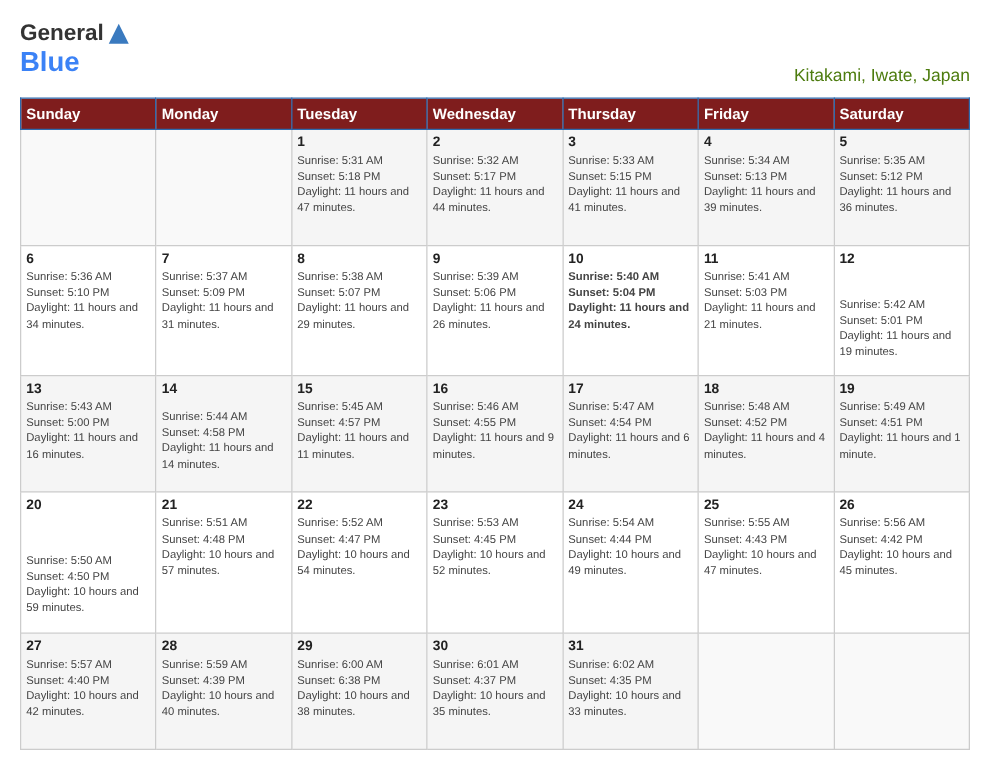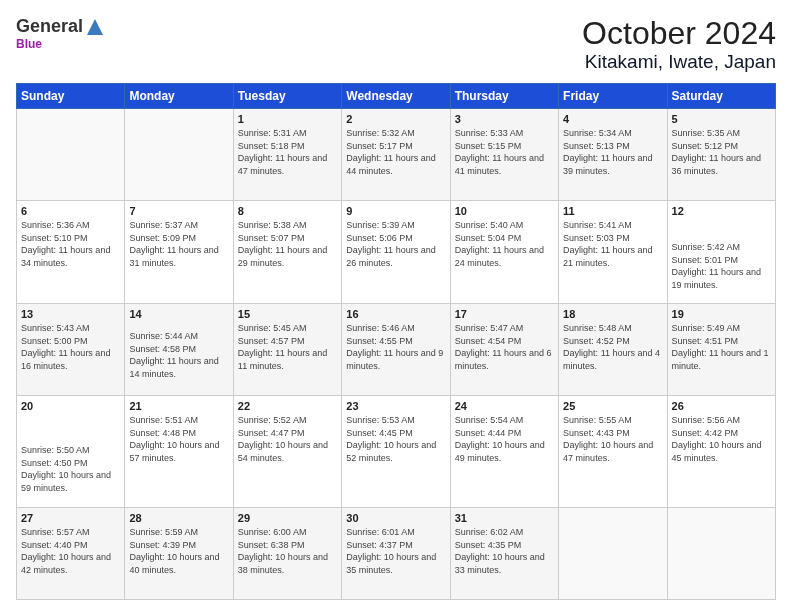--- a/index.html
+++ b/index.html
@@ -31,51 +31,52 @@
     .logo-text {
       display: flex;
       align-items: center;
     }
     .logo-general {
       font-size: 18px;
       font-weight: bold;
       color: #333;
     }
     .logo-blue {
-      font-size: 12px;
+      font-size: 22px;
       font-weight: bold;
-      color: #a21caf;
+      color: #3b82f6;
     }
     .logo-icon {
       width: 20px;
       height: 20px;
       margin-left: 2px;
     }
     .title-block {
       text-align: right;
     }
     .main-title {
       font-size: 32px;
       font-weight: normal;
       color: #222;
       line-height: 1.1;
     }
     .subtitle {
-      font-size: 19px;
-      color: #0f172a;
+      font-size: 14px;
+      color: #4d7c0f;
+      margin-top: 36px;
     }
     .calendar {
       flex: 1;
       border: 1px solid #ccc;
       border-collapse: collapse;
       width: 100%;
       table-layout: fixed;
     }
     .calendar thead tr th {
-      background-color: #1d4ed8;
+      background-color: #7f1d1d;
       color: #fff;
       font-size: 12px;
       font-weight: bold;
       padding: 5px 4px;
       border: 1px solid #2e6aad;
       text-align: left;
     }
     .calendar tbody tr td {
       border: 1px solid #ccc;
       vertical-align: top;
@@ -114,21 +115,20 @@
     <div class="logo">
       <div class="logo-text">
         <span class="logo-general">General</span>
         <svg class="logo-icon" viewBox="0 0 20 20">
           <polygon points="2,18 10,2 18,18" fill="#3a7abf"></polygon>
         </svg>
       </div>
       <span class="logo-blue">Blue</span>
     </div>
     <div class="title-block">
-      <div class="main-title">October 2024</div>
       <div class="subtitle">Kitakami, Iwate, Japan</div>
     </div>
   </div>
 
   <table class="calendar">
     <thead>
       <tr>
         <th>Sunday</th>
         <th>Monday</th>
         <th>Tuesday</th>
@@ -193,21 +193,21 @@
 Daylight: 11 hours and 29 minutes.</div>
           </td>
           <td>
             <span class="day-number">9</span>
             <div class="cell-info" style="white-space: pre-line;">Sunrise: 5:39 AM
 Sunset: 5:06 PM
 Daylight: 11 hours and 26 minutes.</div>
           </td>
           <td>
             <span class="day-number">10</span>
-            <div class="cell-info" style="white-space: pre-line;">Sunrise: 5:40 AM
+            <div class="cell-info" style="white-space: pre-line; font-weight: bold;">Sunrise: 5:40 AM
 Sunset: 5:04 PM
 Daylight: 11 hours and 24 minutes.</div>
           </td>
           <td>
             <span class="day-number">11</span>
             <div class="cell-info" style="white-space: pre-line;">Sunrise: 5:41 AM
 Sunset: 5:03 PM
 Daylight: 11 hours and 21 minutes.</div>
           </td>
           <td>

